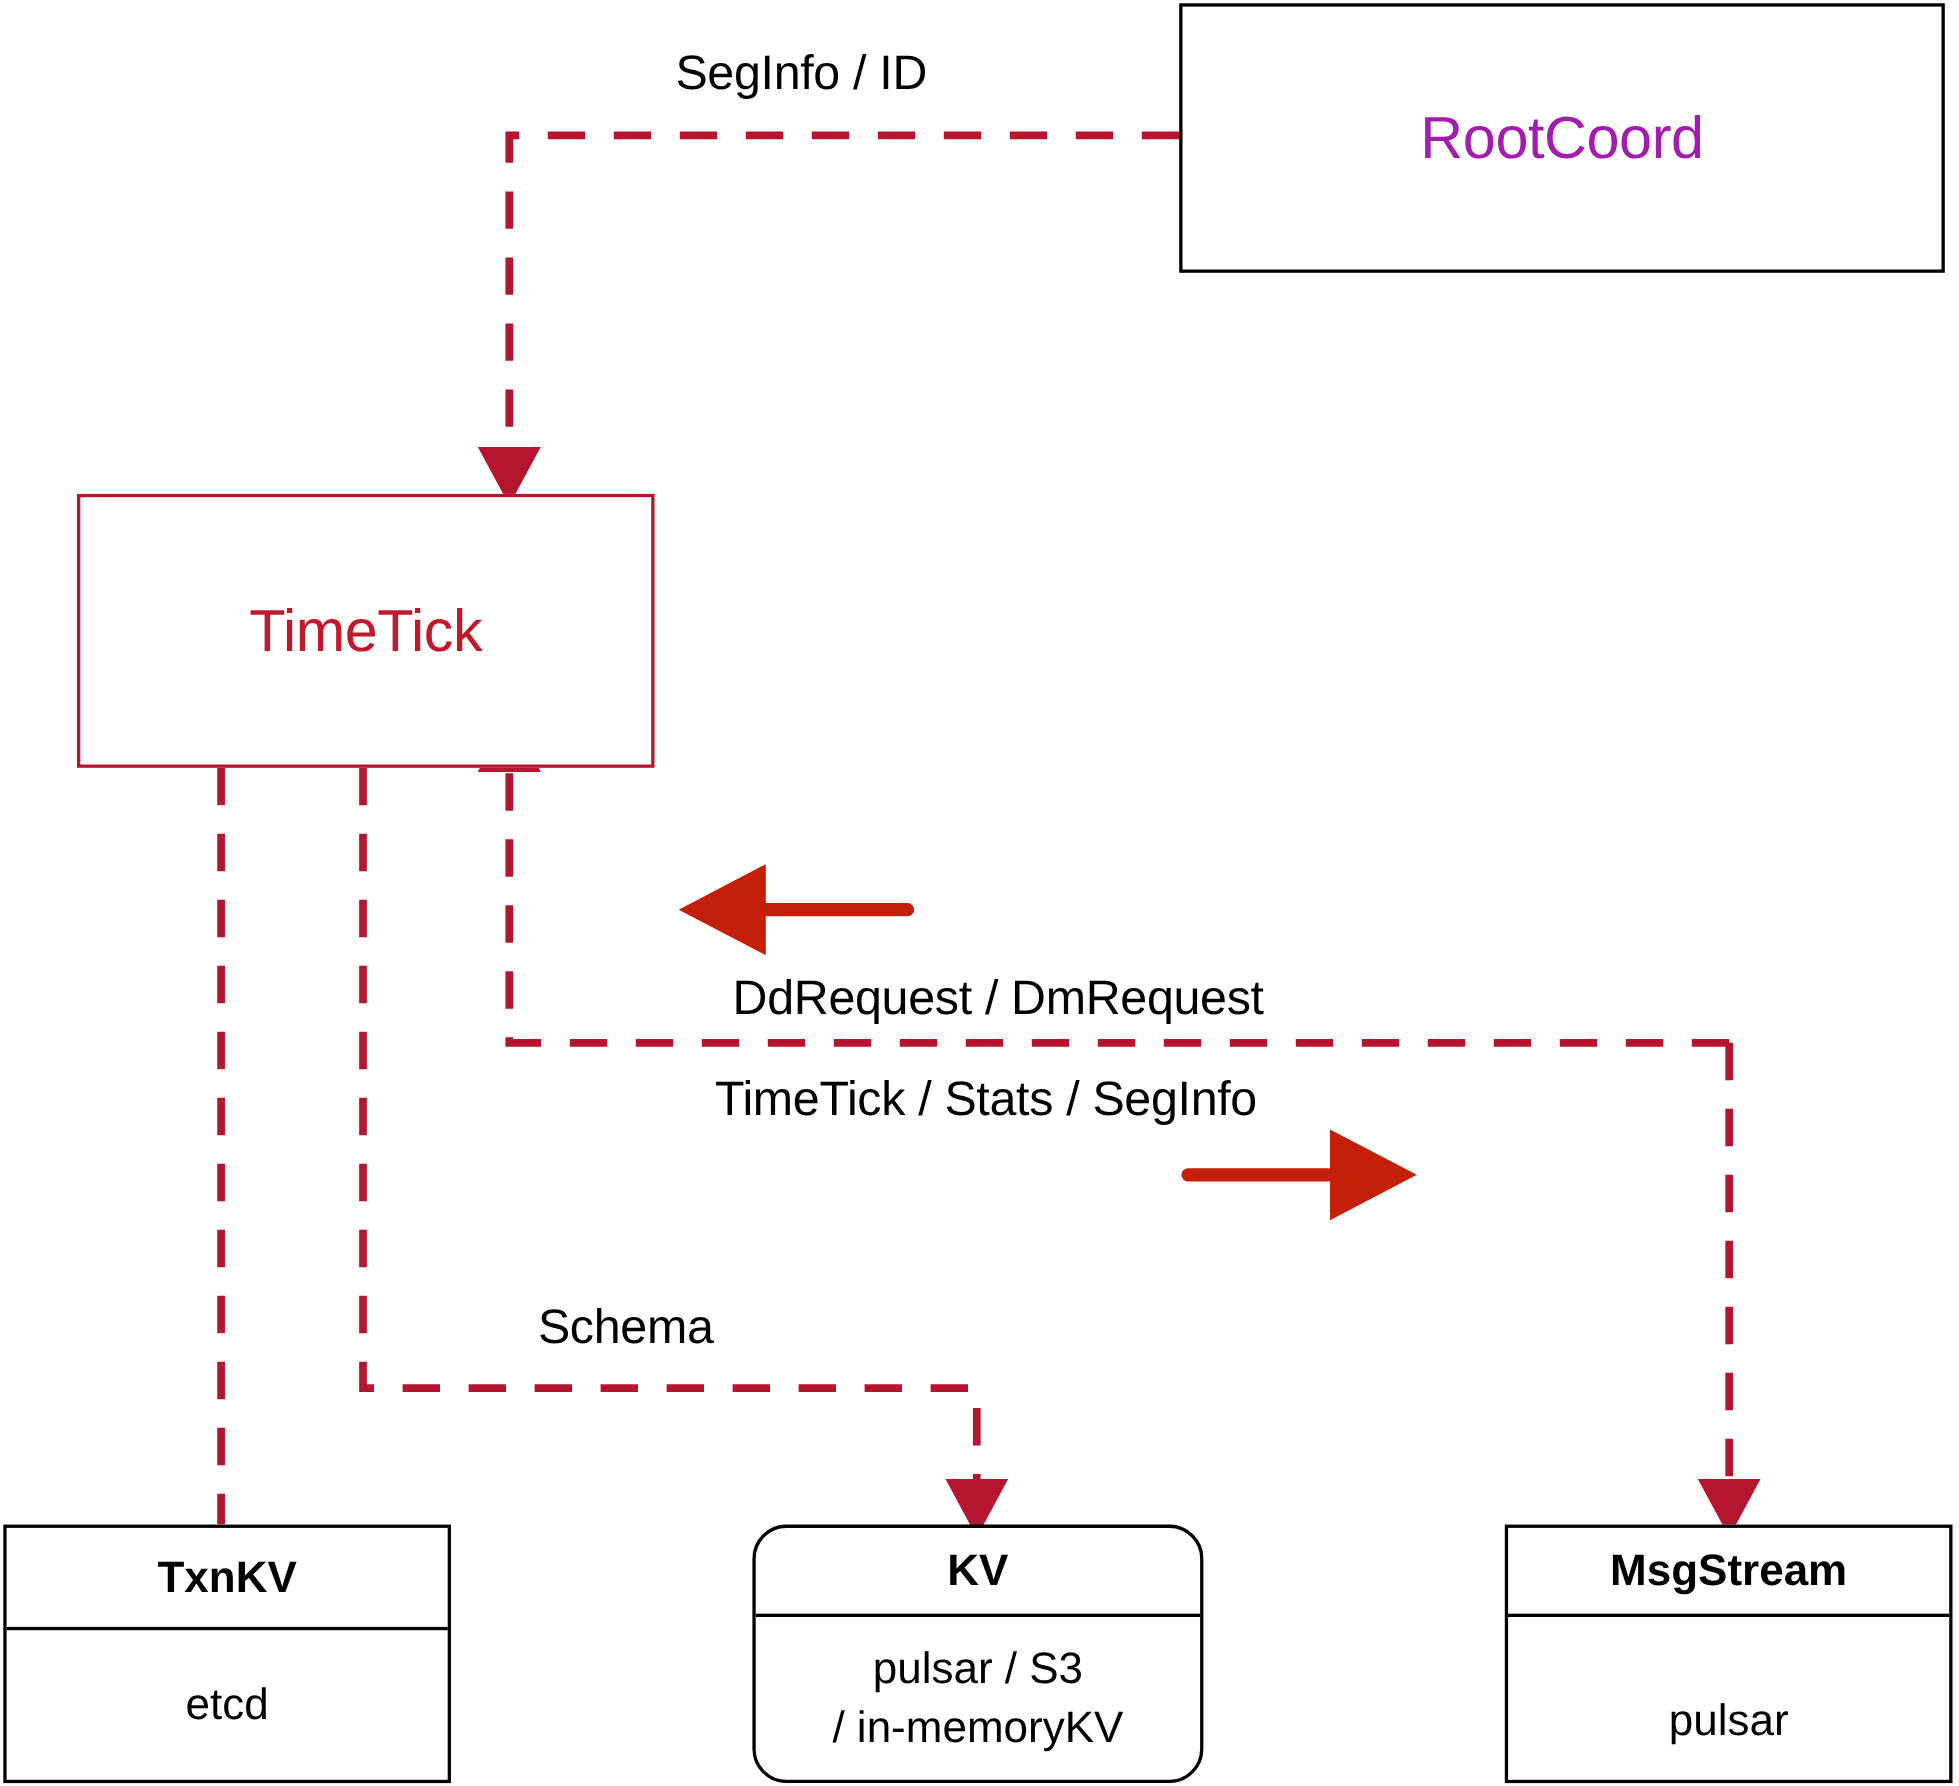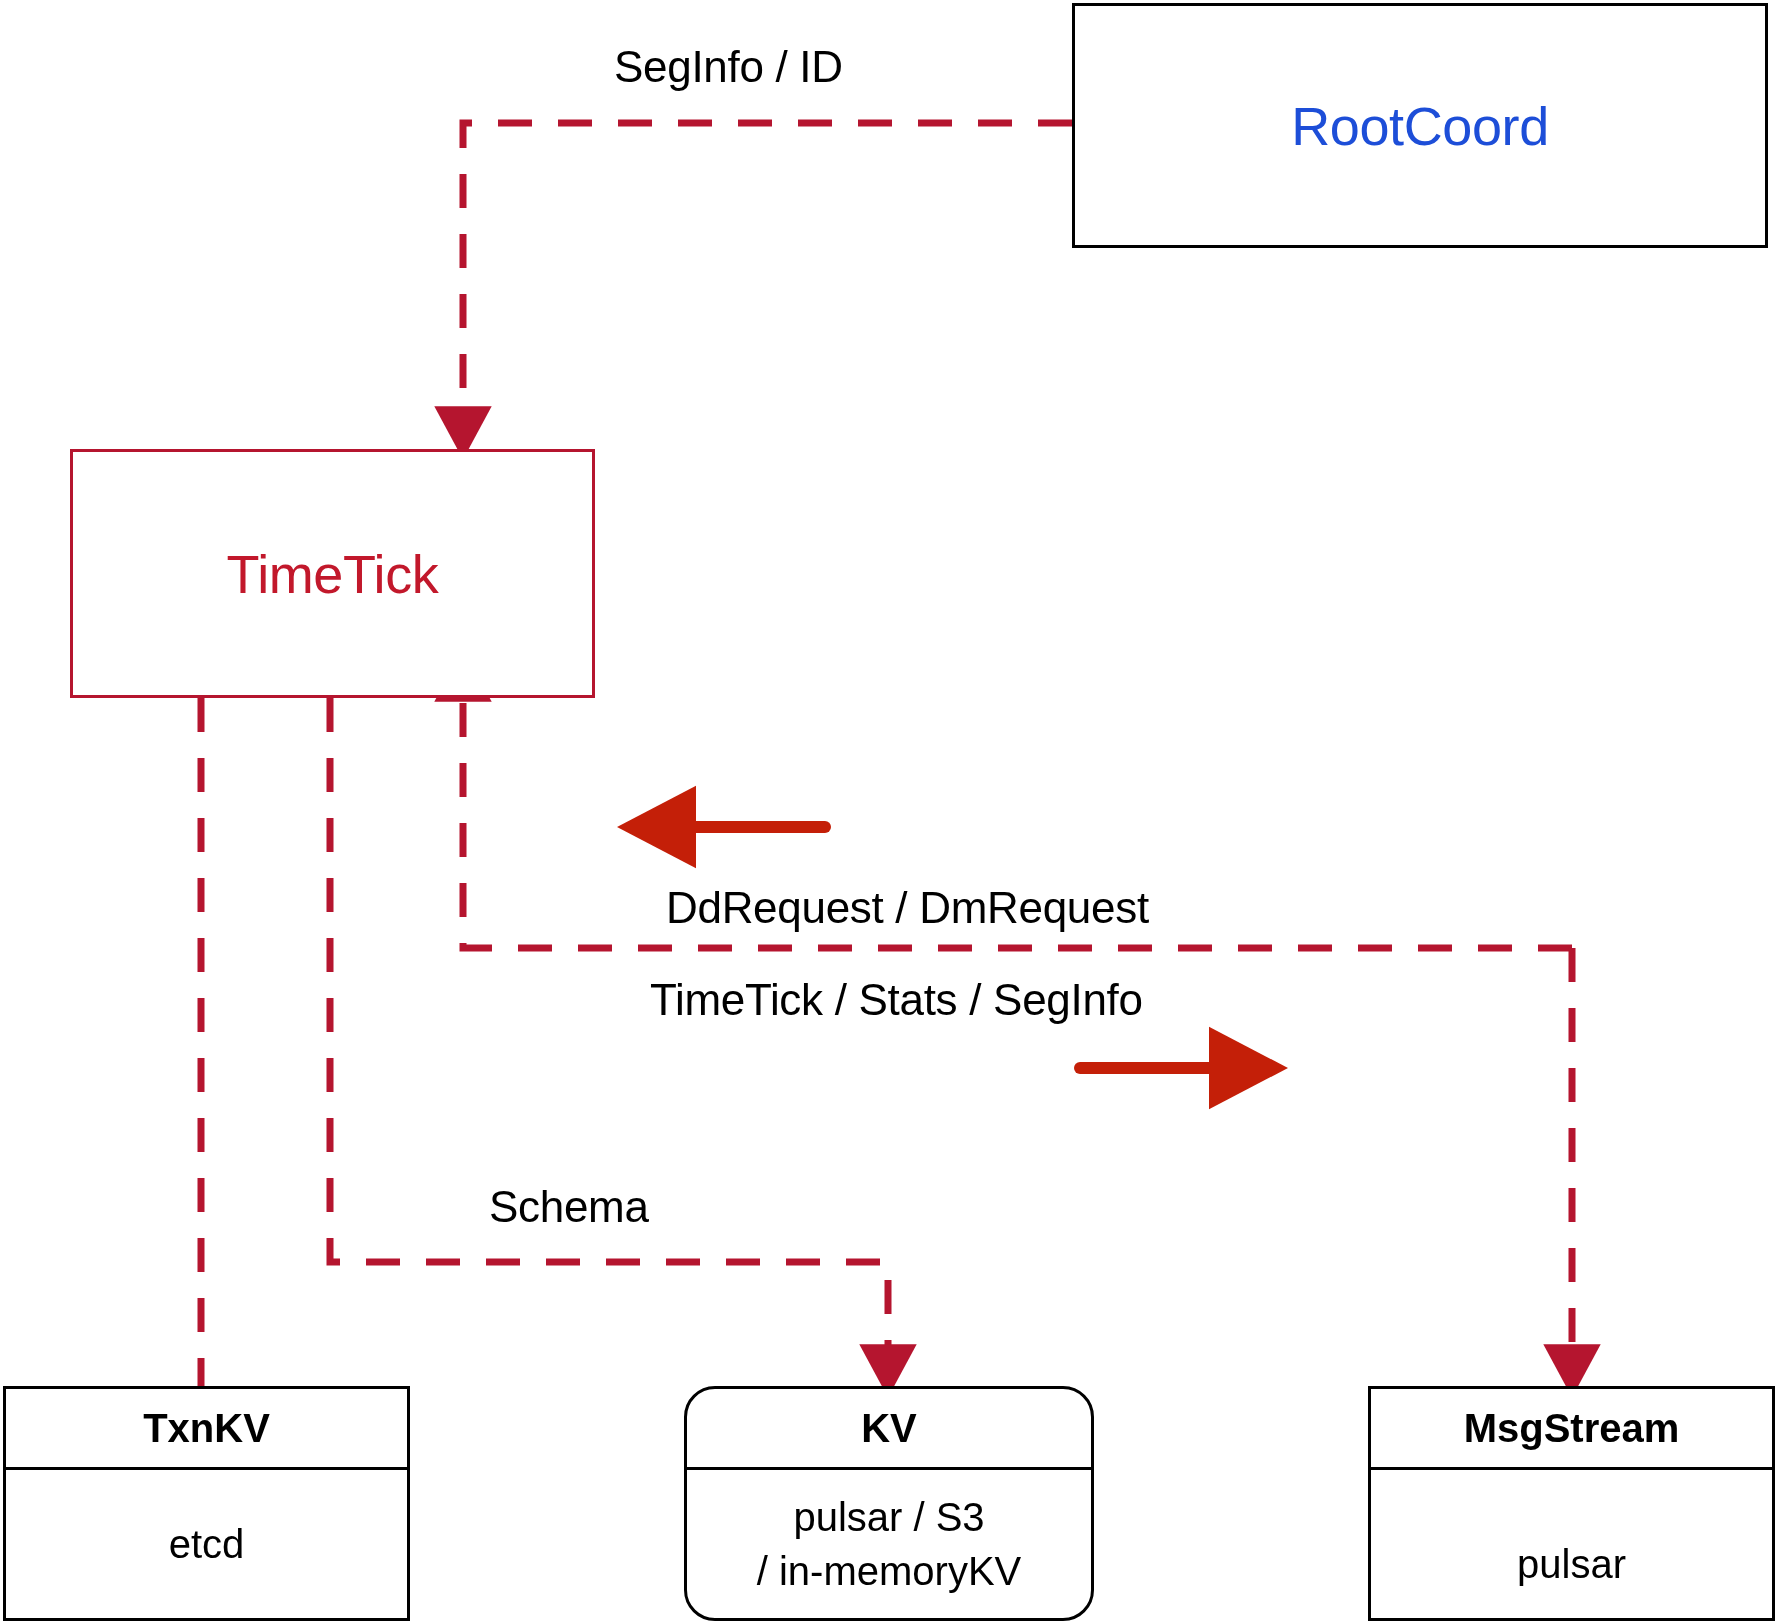--- a/index.html
+++ b/index.html
@@ -31,21 +31,21 @@
     background: #ffffff;
   }
   .node-plain {
     border: 3px solid #000000;
     display: flex;
     align-items: center;
     justify-content: center;
   }
   .node-plain .node-title {
     font-size: 54px;
-    color: #1d4ed8;
+    color: #a21caf;
     font-weight: normal;
     letter-spacing: -0.4px;
   }
   .node-accent {
     border: 3px solid #b5152f;
     display: flex;
     align-items: center;
     justify-content: center;
   }
   .node-accent .node-title {
@@ -139,21 +139,21 @@
 
   <div class="node node-plain" style="left:1072px; top:3px; width:696px; height:245px;">
     <span class="node-title">RootCoord</span>
   </div>
 
   <div class="node node-accent" style="left:70px; top:449px; width:525px; height:249px;">
     <span class="node-title">TimeTick</span>
   </div>
 
   <div class="node node-split" style="left:3px; top:1386px; width:407px; height:235px;">
-    <div class="split-head" style="height:81px;">TxnKV</div>
+    <div class="split-head" style="height:93px;">TxnKV</div>
     <div class="split-body">
       <span class="body-line">etcd</span>
     </div>
   </div>
 
   <div class="node node-split" style="left:684px; top:1386px; width:410px; height:235px;border-radius:31px;">
     <div class="split-head" style="height:81px;">KV</div>
     <div class="split-body">
       <span class="body-line">pulsar / S3</span>
       <span class="body-line">/ in-memoryKV</span>

